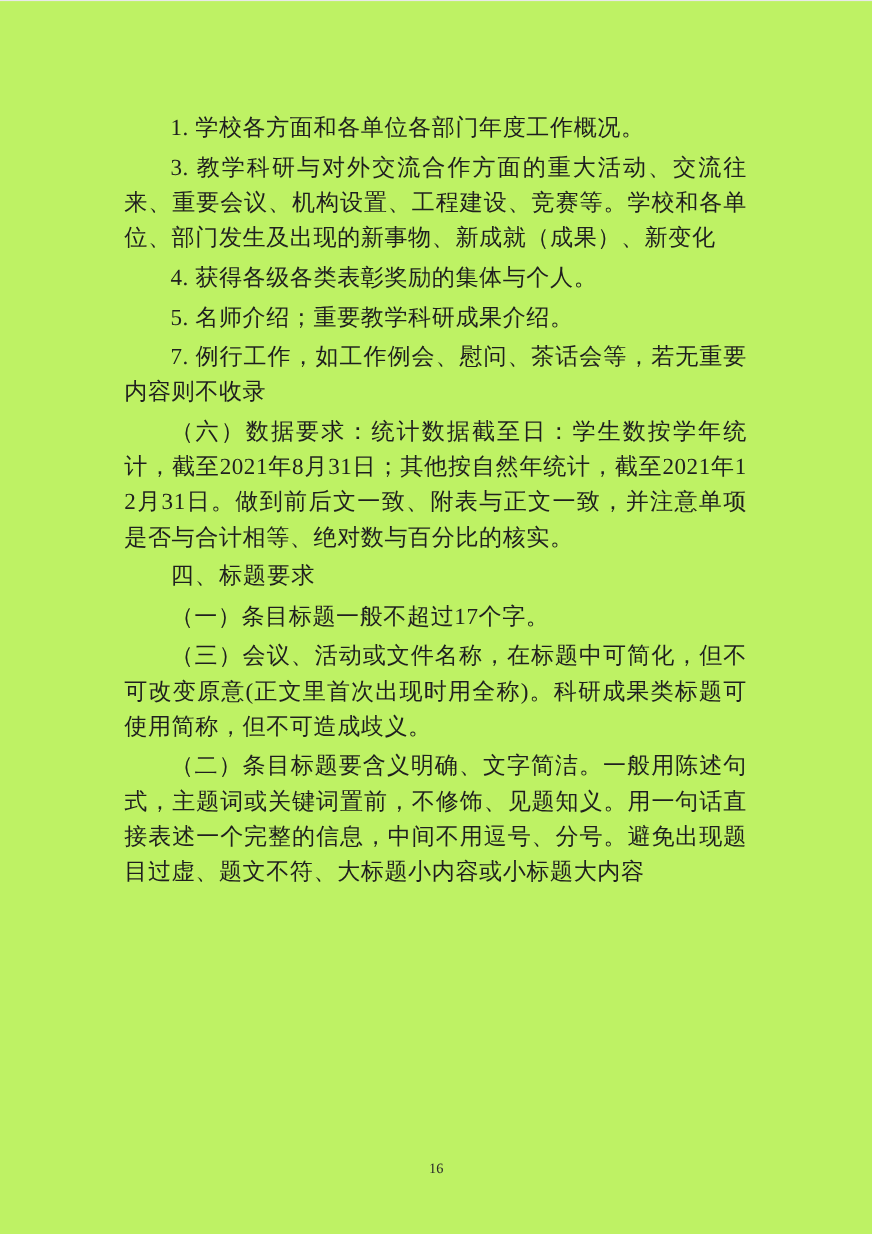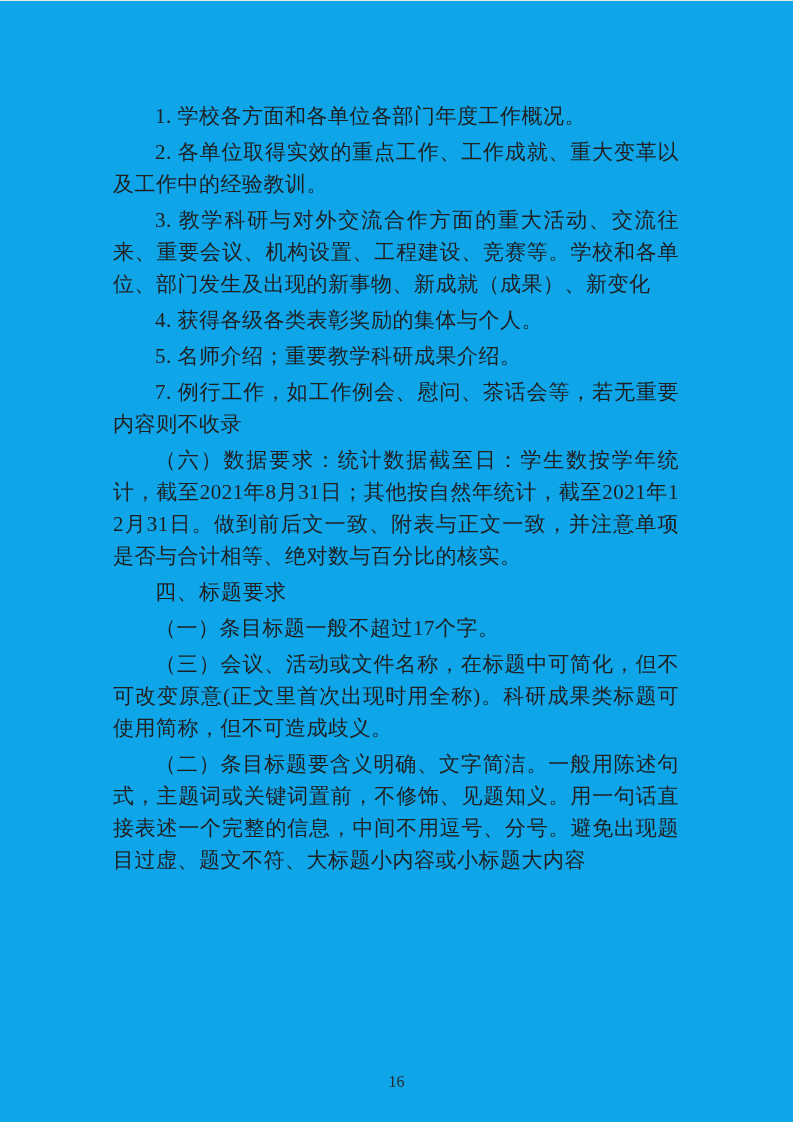--- a/index.html
+++ b/index.html
@@ -4,21 +4,21 @@
 <style>
   html, body {
     margin: 0;
     padding: 0;
     background: #ffffff;
   }
   .page {
     position: relative;
     width: 793px;
     height: 1122px;
-    background: #0ea5e9;
+    background: #bef264;
     overflow: hidden;
     font-family: "Liberation Serif", "DejaVu Serif", serif;
     color: #1f1f1f;
     border-top: 1px solid #e9e9e9;
     box-sizing: border-box;
   }
   .content {
     position: absolute;
     left: 113px;
     top: 99px;
@@ -37,33 +37,31 @@
     font-family: "Liberation Sans", "DejaVu Sans", sans-serif;
     font-weight: normal;
     letter-spacing: 1px;
   }
   .page-number {
     position: absolute;
     top: 1052px;
     left: 0;
     width: 100%;
     text-align: center;
-    font-size: 16px;
+    font-size: 13px;
     line-height: 18px;
     color: #2a2a2a;
-    margin-top: 20px;
   }
 </style>
 </head>
 <body>
 
 <div class="page">
   <div class="content">
     <p class="para">1. 学校各方面和各单位各部门年度工作概况。</p>
-    <p class="para">2. 各单位取得实效的重点工作、工作成就、重大变革以及工作中的经验教训。</p>
     <p class="para">3. 教学科研与对外交流合作方面的重大活动、交流往来、重要会议、机构设置、工程建设、竞赛等。学校和各单位、部门发生及出现的新事物、新成就（成果）、新变化</p>
     <p class="para">4. 获得各级各类表彰奖励的集体与个人。</p>
     <p class="para">5. 名师介绍；重要教学科研成果介绍。</p>
     <p class="para">7. 例行工作，如工作例会、慰问、茶话会等，若无重要内容则不收录</p>
     <p class="para">（六）数据要求：统计数据截至日：学生数按学年统计，截至2021年8月31日；其他按自然年统计，截至2021年12月31日。做到前后文一致、附表与正文一致，并注意单项是否与合计相等、绝对数与百分比的核实。</p>
     <p class="para heading">四、标题要求</p>
     <p class="para">（一）条目标题一般不超过17个字。</p>
     <p class="para">（三）会议、活动或文件名称，在标题中可简化，但不可改变原意(正文里首次出现时用全称)。科研成果类标题可使用简称，但不可造成歧义。</p>
     <p class="para">（二）条目标题要含义明确、文字简洁。一般用陈述句式，主题词或关键词置前，不修饰、见题知义。用一句话直接表述一个完整的信息，中间不用逗号、分号。避免出现题目过虚、题文不符、大标题小内容或小标题大内容</p>
   </div>

